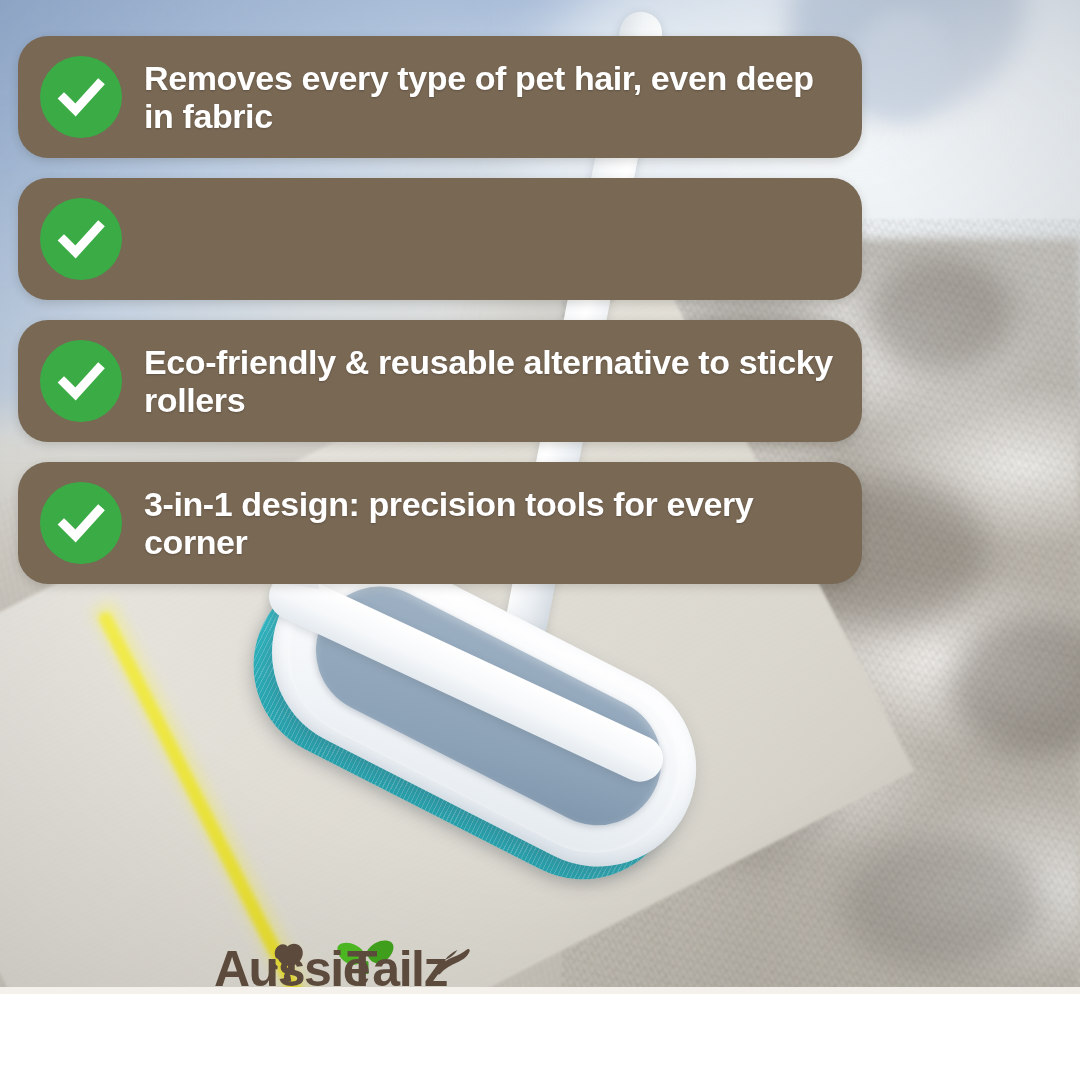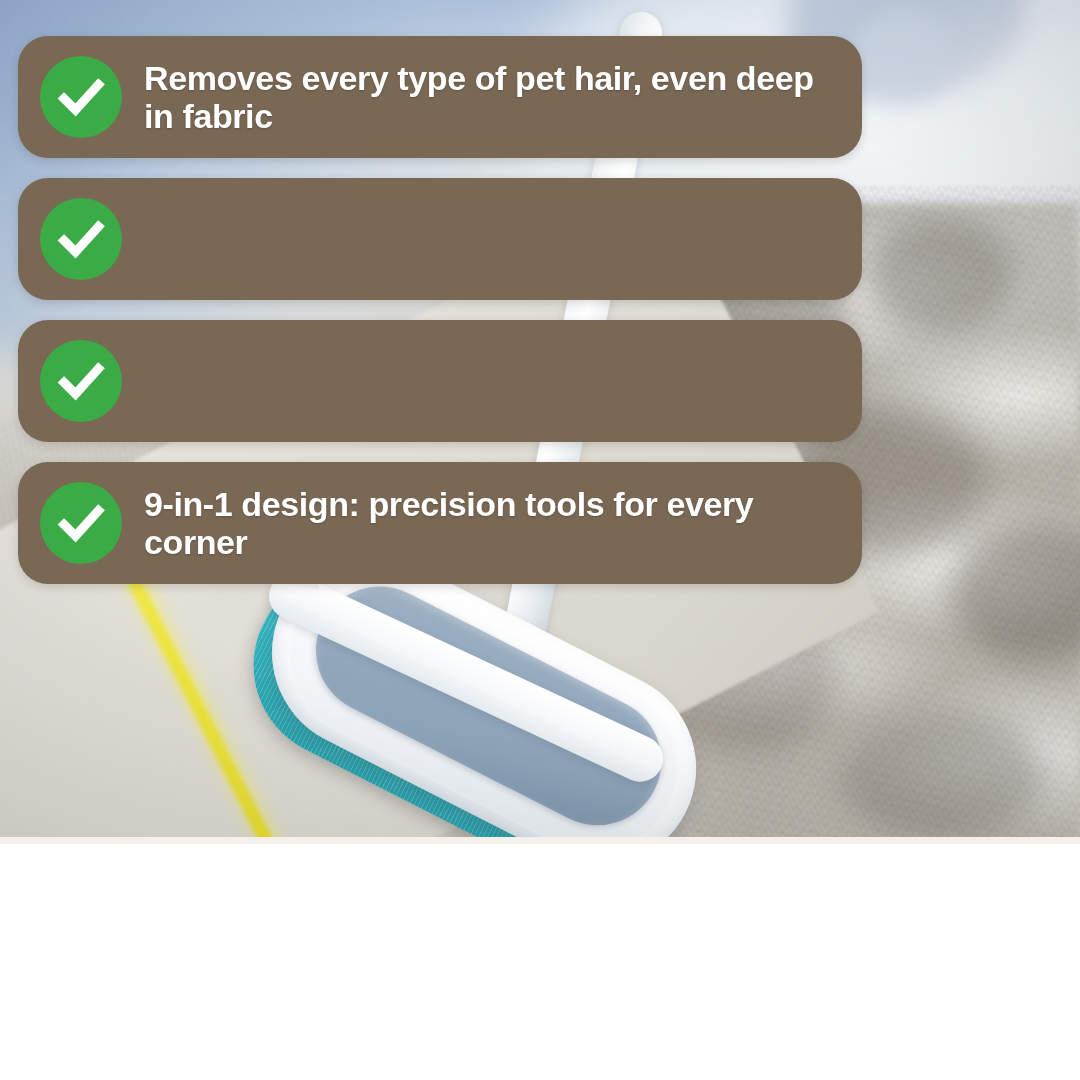--- a/index.html
+++ b/index.html
@@ -7,21 +7,21 @@
     padding: 0;
     background: #ffffff;
   }
   body {
     font-family: "Liberation Sans", sans-serif;
   }
 
   #poster {
     position: relative;
     width: 1080px;
-    height: 844px;
+    height: 994px;
     overflow: hidden;
     background: #e5e5e5;
   }
 
   
   .photo {
     position: absolute;
     inset: 0;
     overflow: hidden;
   }
@@ -460,29 +460,30 @@
         </svg>
       </span>
     </div>
 
     <div class="card">
       <span class="check-badge">
         <svg width="52" height="52" viewBox="0 0 52 52" aria-hidden="true">
           <path d="M9 27.5 L20.5 39 L43.5 13.5" stroke="#ffffff" stroke-width="9" stroke-linecap="square" stroke-linejoin="miter" fill="none"></path>
         </svg>
       </span>
+      <span class="card-text">Eco-friendly &amp; reusable alternative to sticky rollers</span>
     </div>
 
     <div class="card">
       <span class="check-badge">
         <svg width="52" height="52" viewBox="0 0 52 52" aria-hidden="true">
           <path d="M9 27.5 L20.5 39 L43.5 13.5" stroke="#ffffff" stroke-width="9" stroke-linecap="square" stroke-linejoin="miter" fill="none"></path>
         </svg>
       </span>
-      <span class="card-text">9-in-1 design: precision tools for every corner</span>
+      <span class="card-text">3-in-1 design: precision tools for every corner</span>
     </div>
 
   </div>
 
   <div class="logo">
     <svg width="256" height="76" viewBox="0 0 256 76" aria-hidden="true">
 
       <g fill="#5c4a3c">
         <path d="M62 30 c-2.5 -5 -1 -10 3 -12.5 c3 -2 6.5 -1.5 8.5 1
                  c2.5 -2.5 6.5 -3.5 10 -2 c4.5 2 6 6.5 5 11

